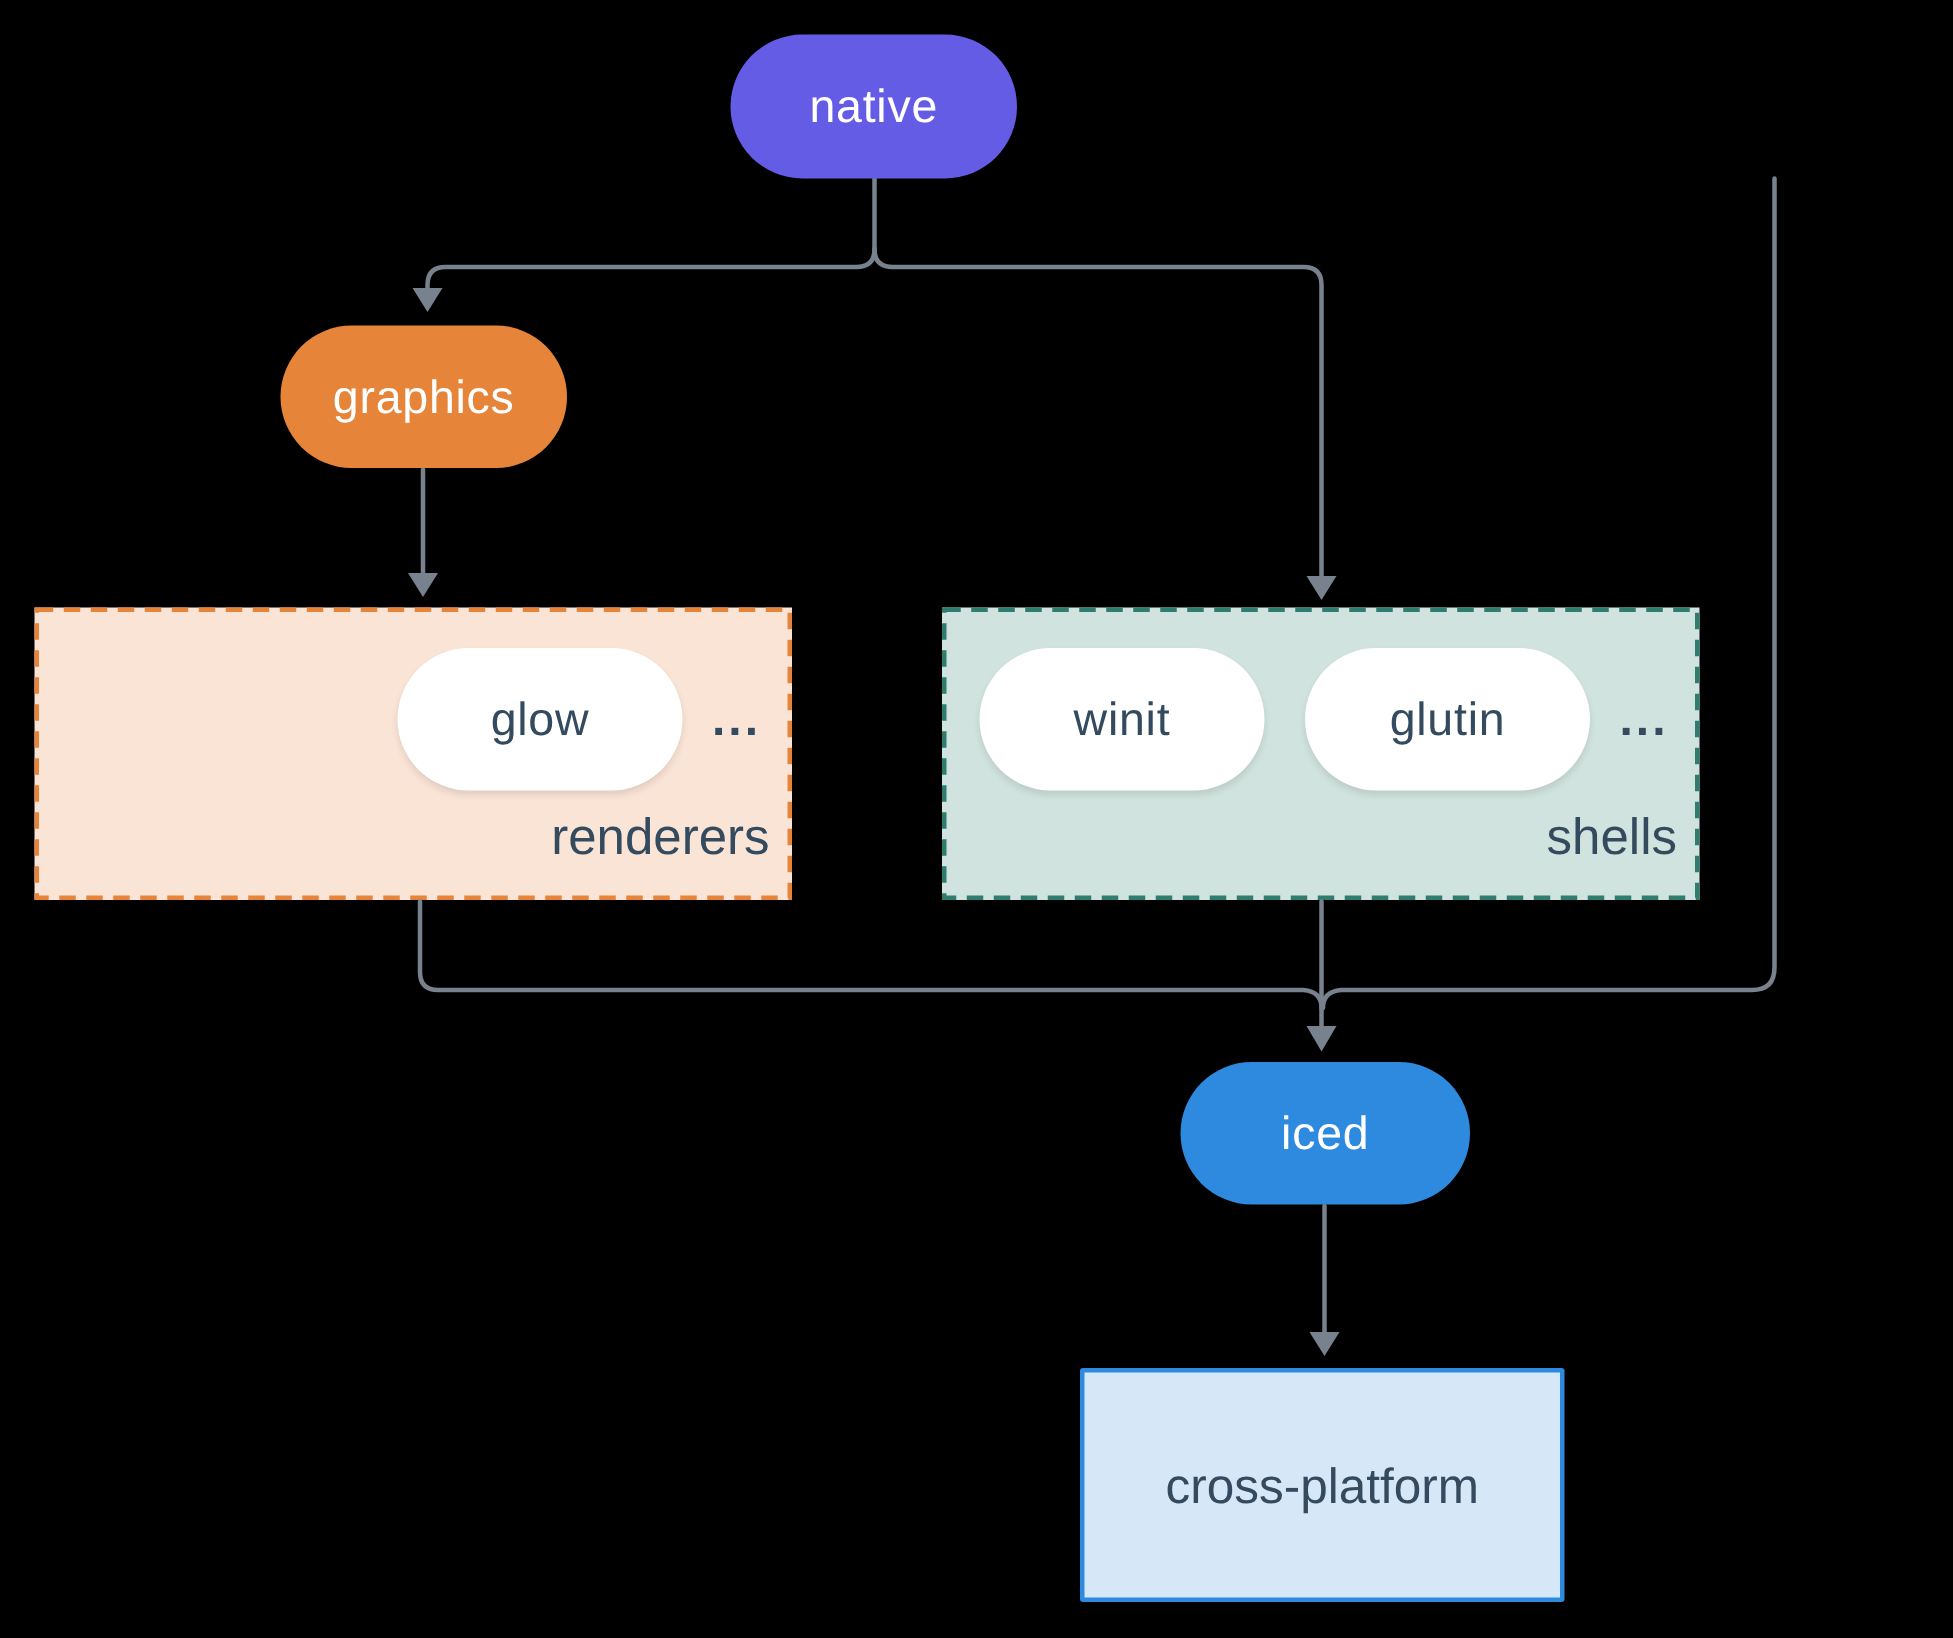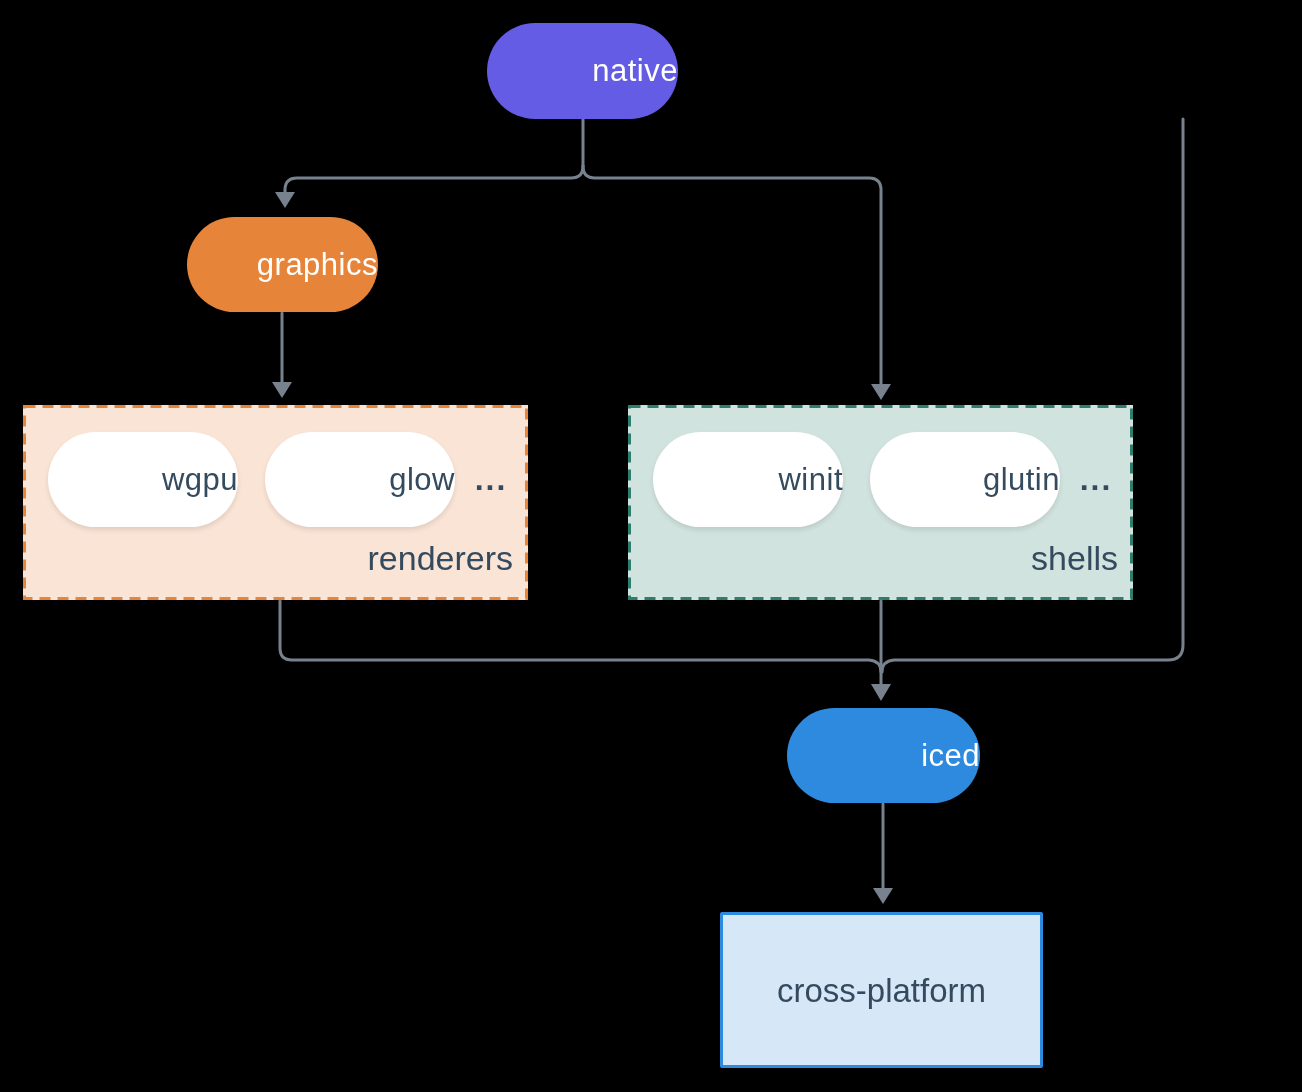--- a/index.html
+++ b/index.html
@@ -25,21 +25,21 @@
     height: 1092px;
     background: var(--background);
     overflow: hidden;
   }
 
   .pill {
     position: absolute;
     border-radius: 48px;
     display: flex;
     align-items: center;
-    justify-content: flex-end;
+    justify-content: center;
     font-size: 31px;
     letter-spacing: 0.5px;
   }
   .pill.purple { background: var(--purple); color: var(--white-text); }
   .pill.orange { background: var(--orange); color: var(--white-text); }
   .pill.blue   { background: var(--blue);   color: var(--white-text); }
   .pill.white  {
     background: #ffffff;
     color: var(--dark-text);
     box-shadow: 0 3px 5px rgba(0,0,0,0.10);
@@ -121,23 +121,20 @@
   .dashed-rect { fill: none; stroke-width: 3; stroke-dasharray: 11 7; }
   .dashed-rect.renderers { stroke: var(--orange); }
   .dashed-rect.shells    { stroke: var(--teal); }
 </style>
 </head>
 <body>
 
 <div class="canvas">
 
   <div class="group" id="group-renderers">
-    <div class="pill white first">
-      <span>wgpu</span>
-    </div>
     <div class="pill white second">
       <span>glow</span>
     </div>
     <div class="group-ellipsis">...</div>
     <div class="group-label">renderers</div>
   </div>
 
   <div class="group" id="group-shells">
     <div class="pill white second">
       <span>glutin</span>

